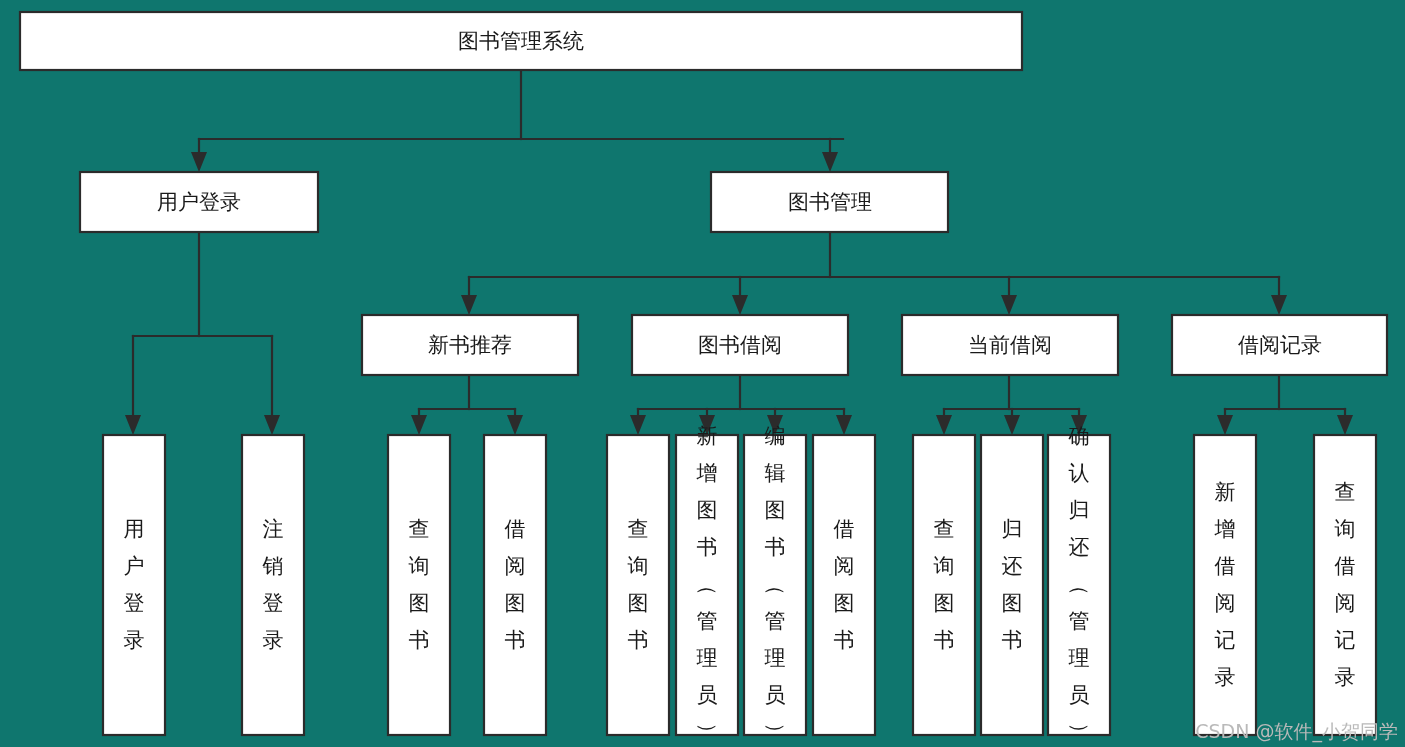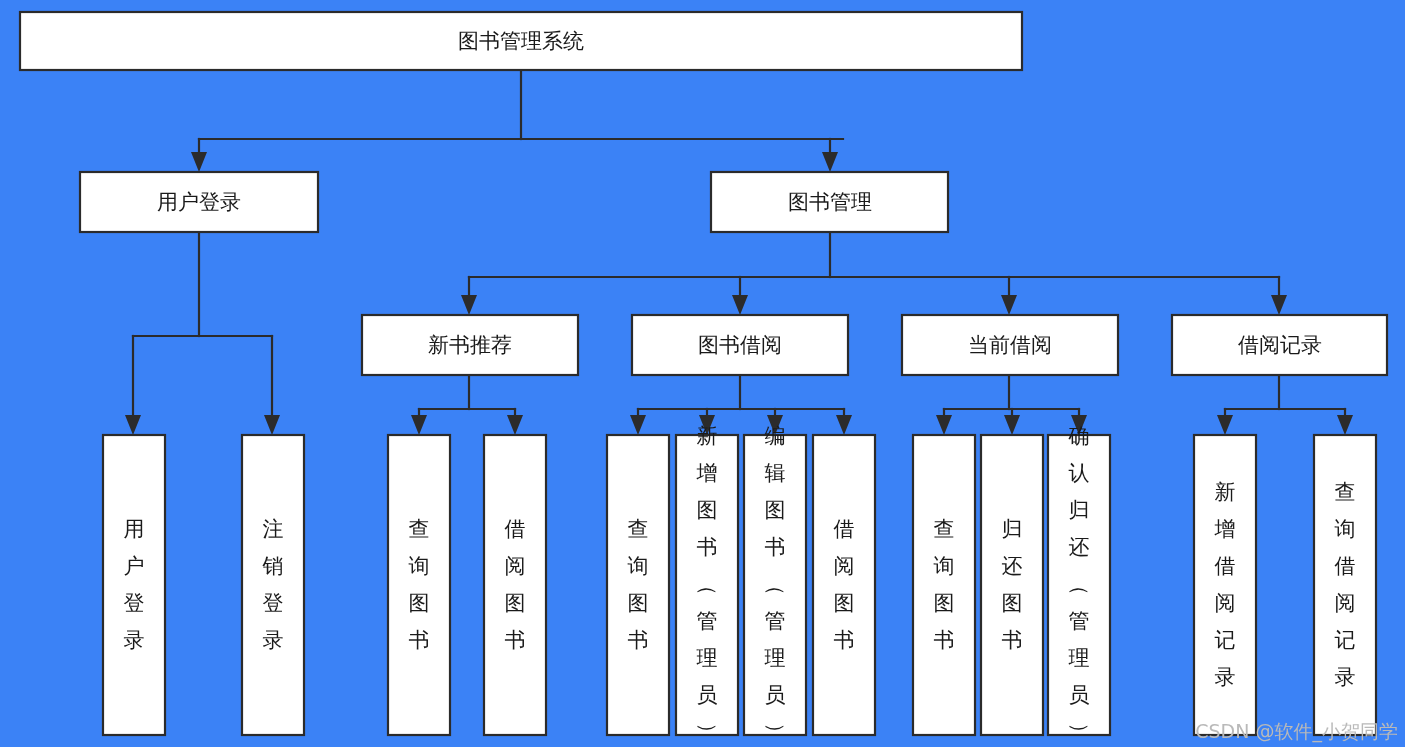--- a/index.html
+++ b/index.html
@@ -8,21 +8,21 @@
     padding: 0;
     background: #ffffff;
   }
   body {
     font-family: "DejaVu Sans", "Liberation Sans", sans-serif;
   }
   #diagram-root {
     position: relative;
     width: 1405px;
     height: 747px;
-    background: #3b82f6;
+    background: #0f766e;
     overflow: hidden;
   }
   svg#tree-svg {
     position: absolute;
     left: 0;
     top: 0;
     width: 1405px;
     height: 747px;
     display: block;
   }

